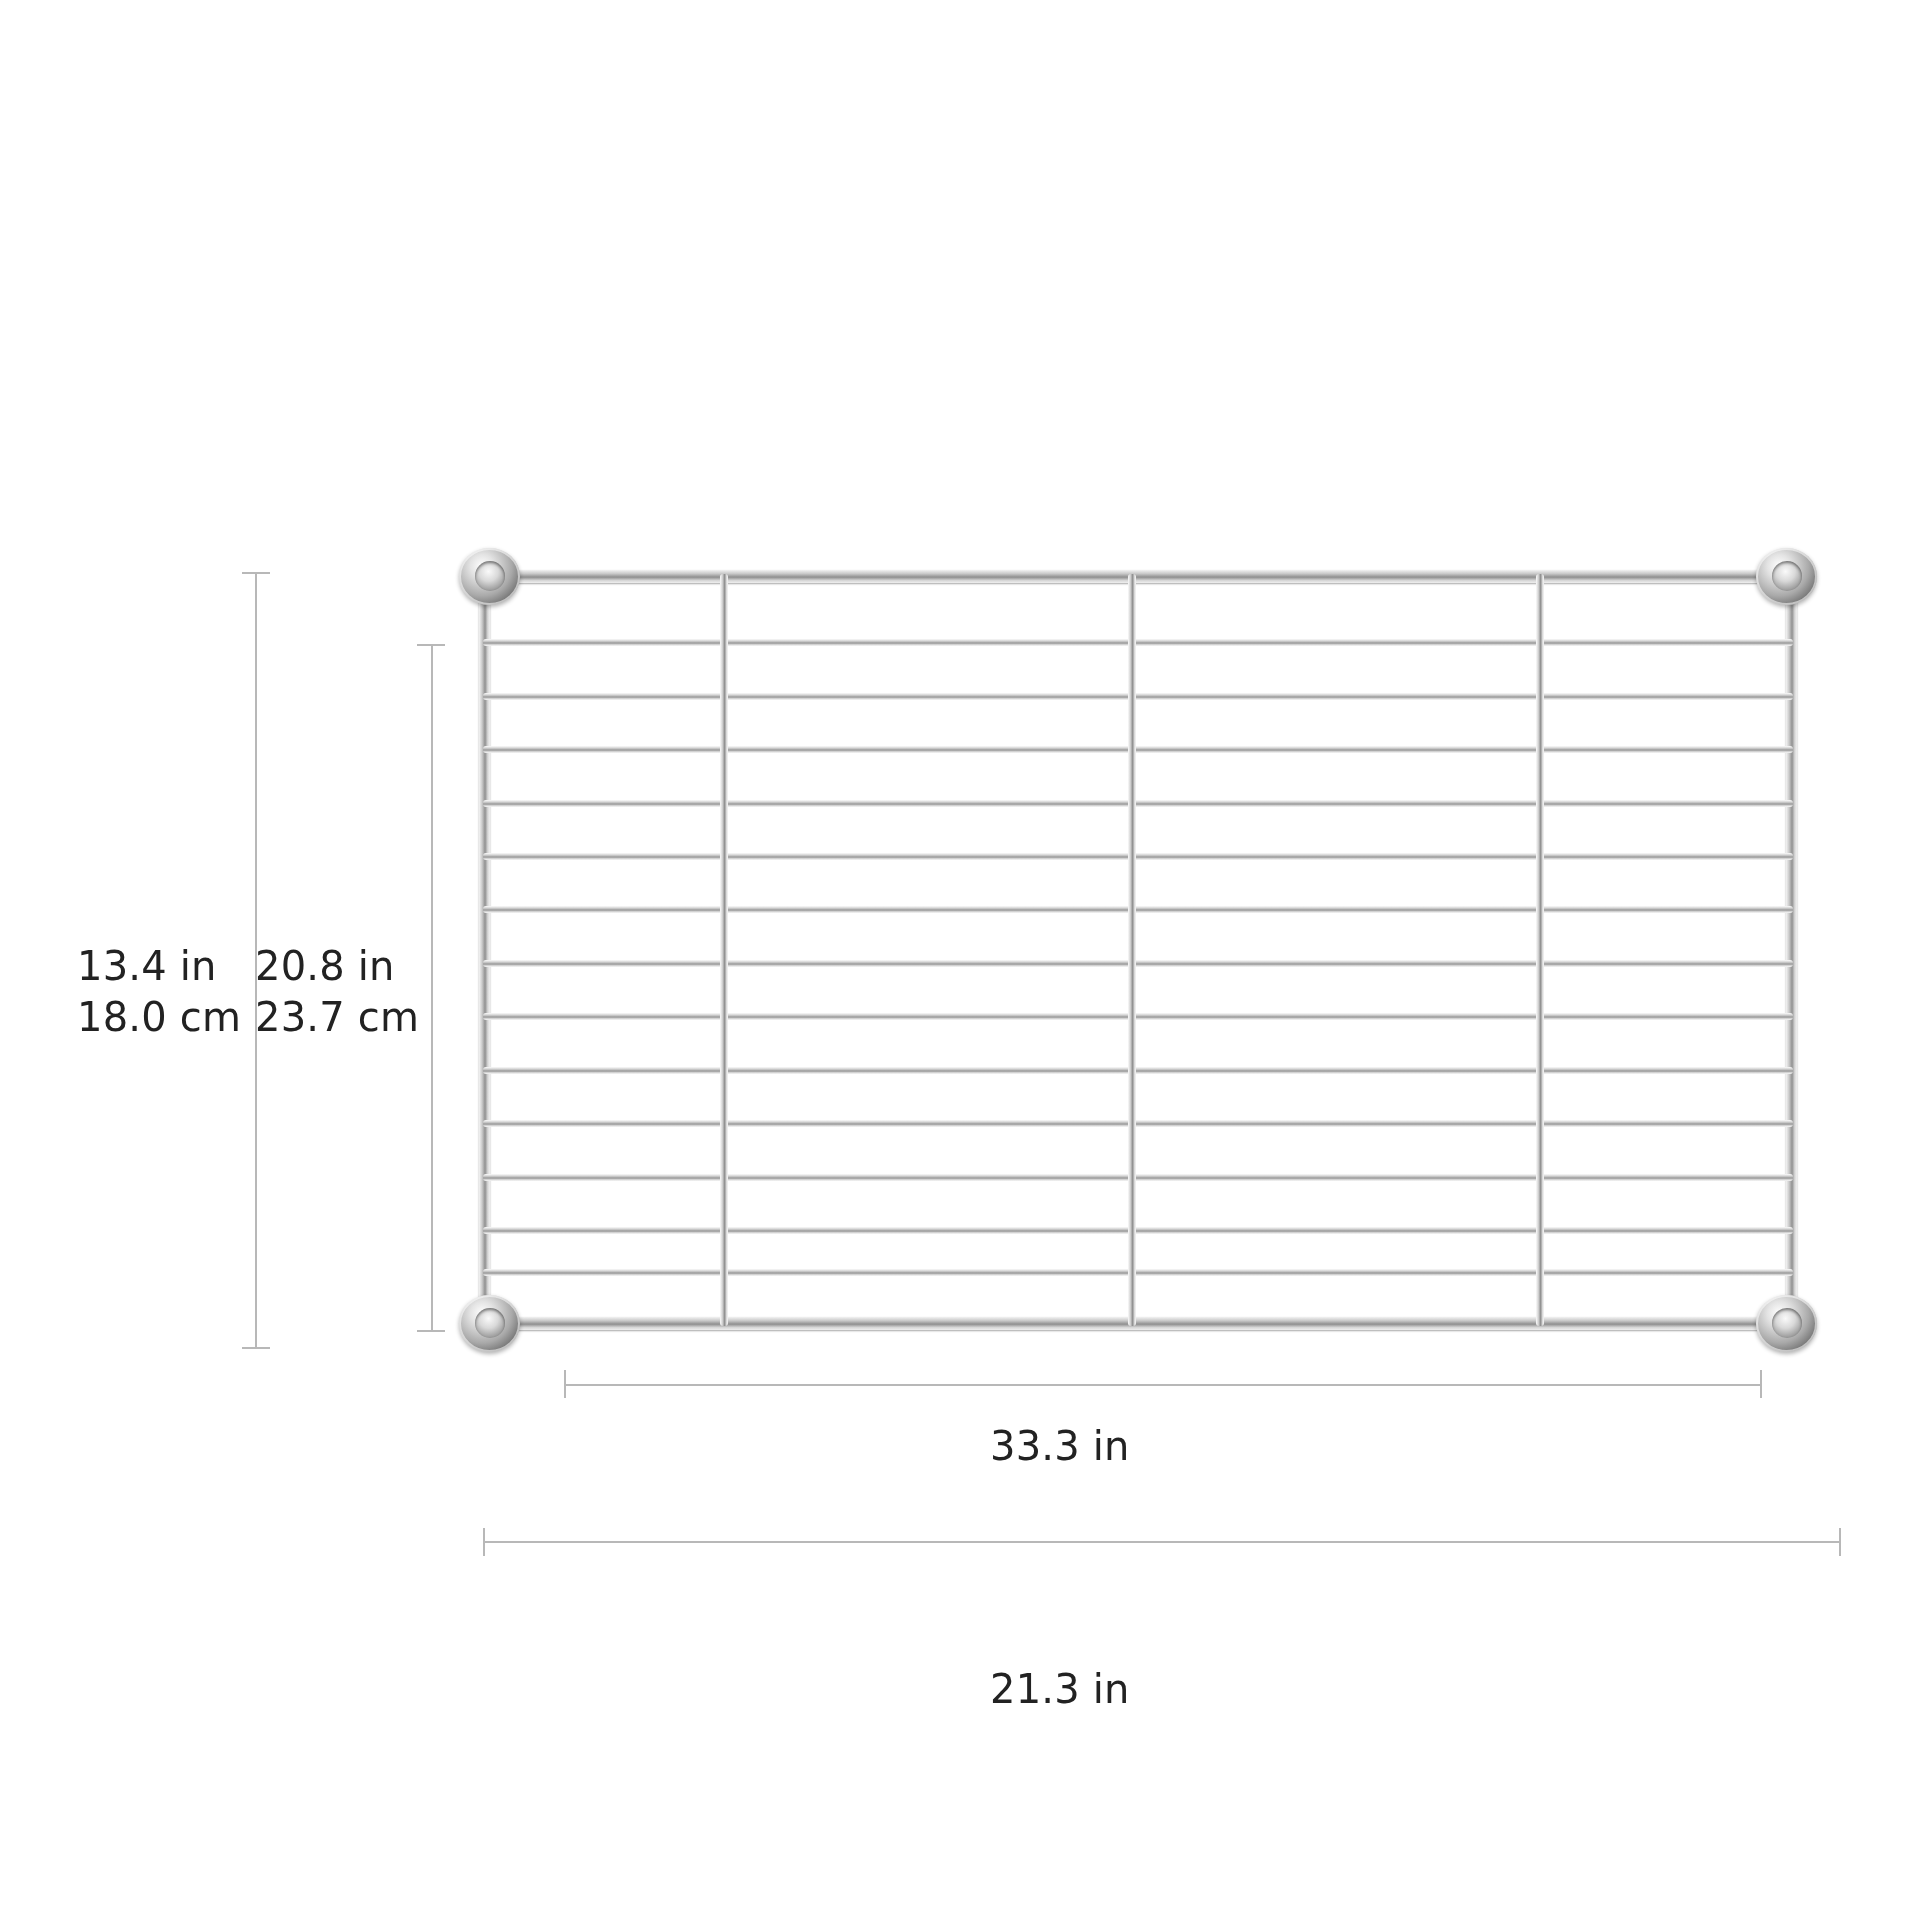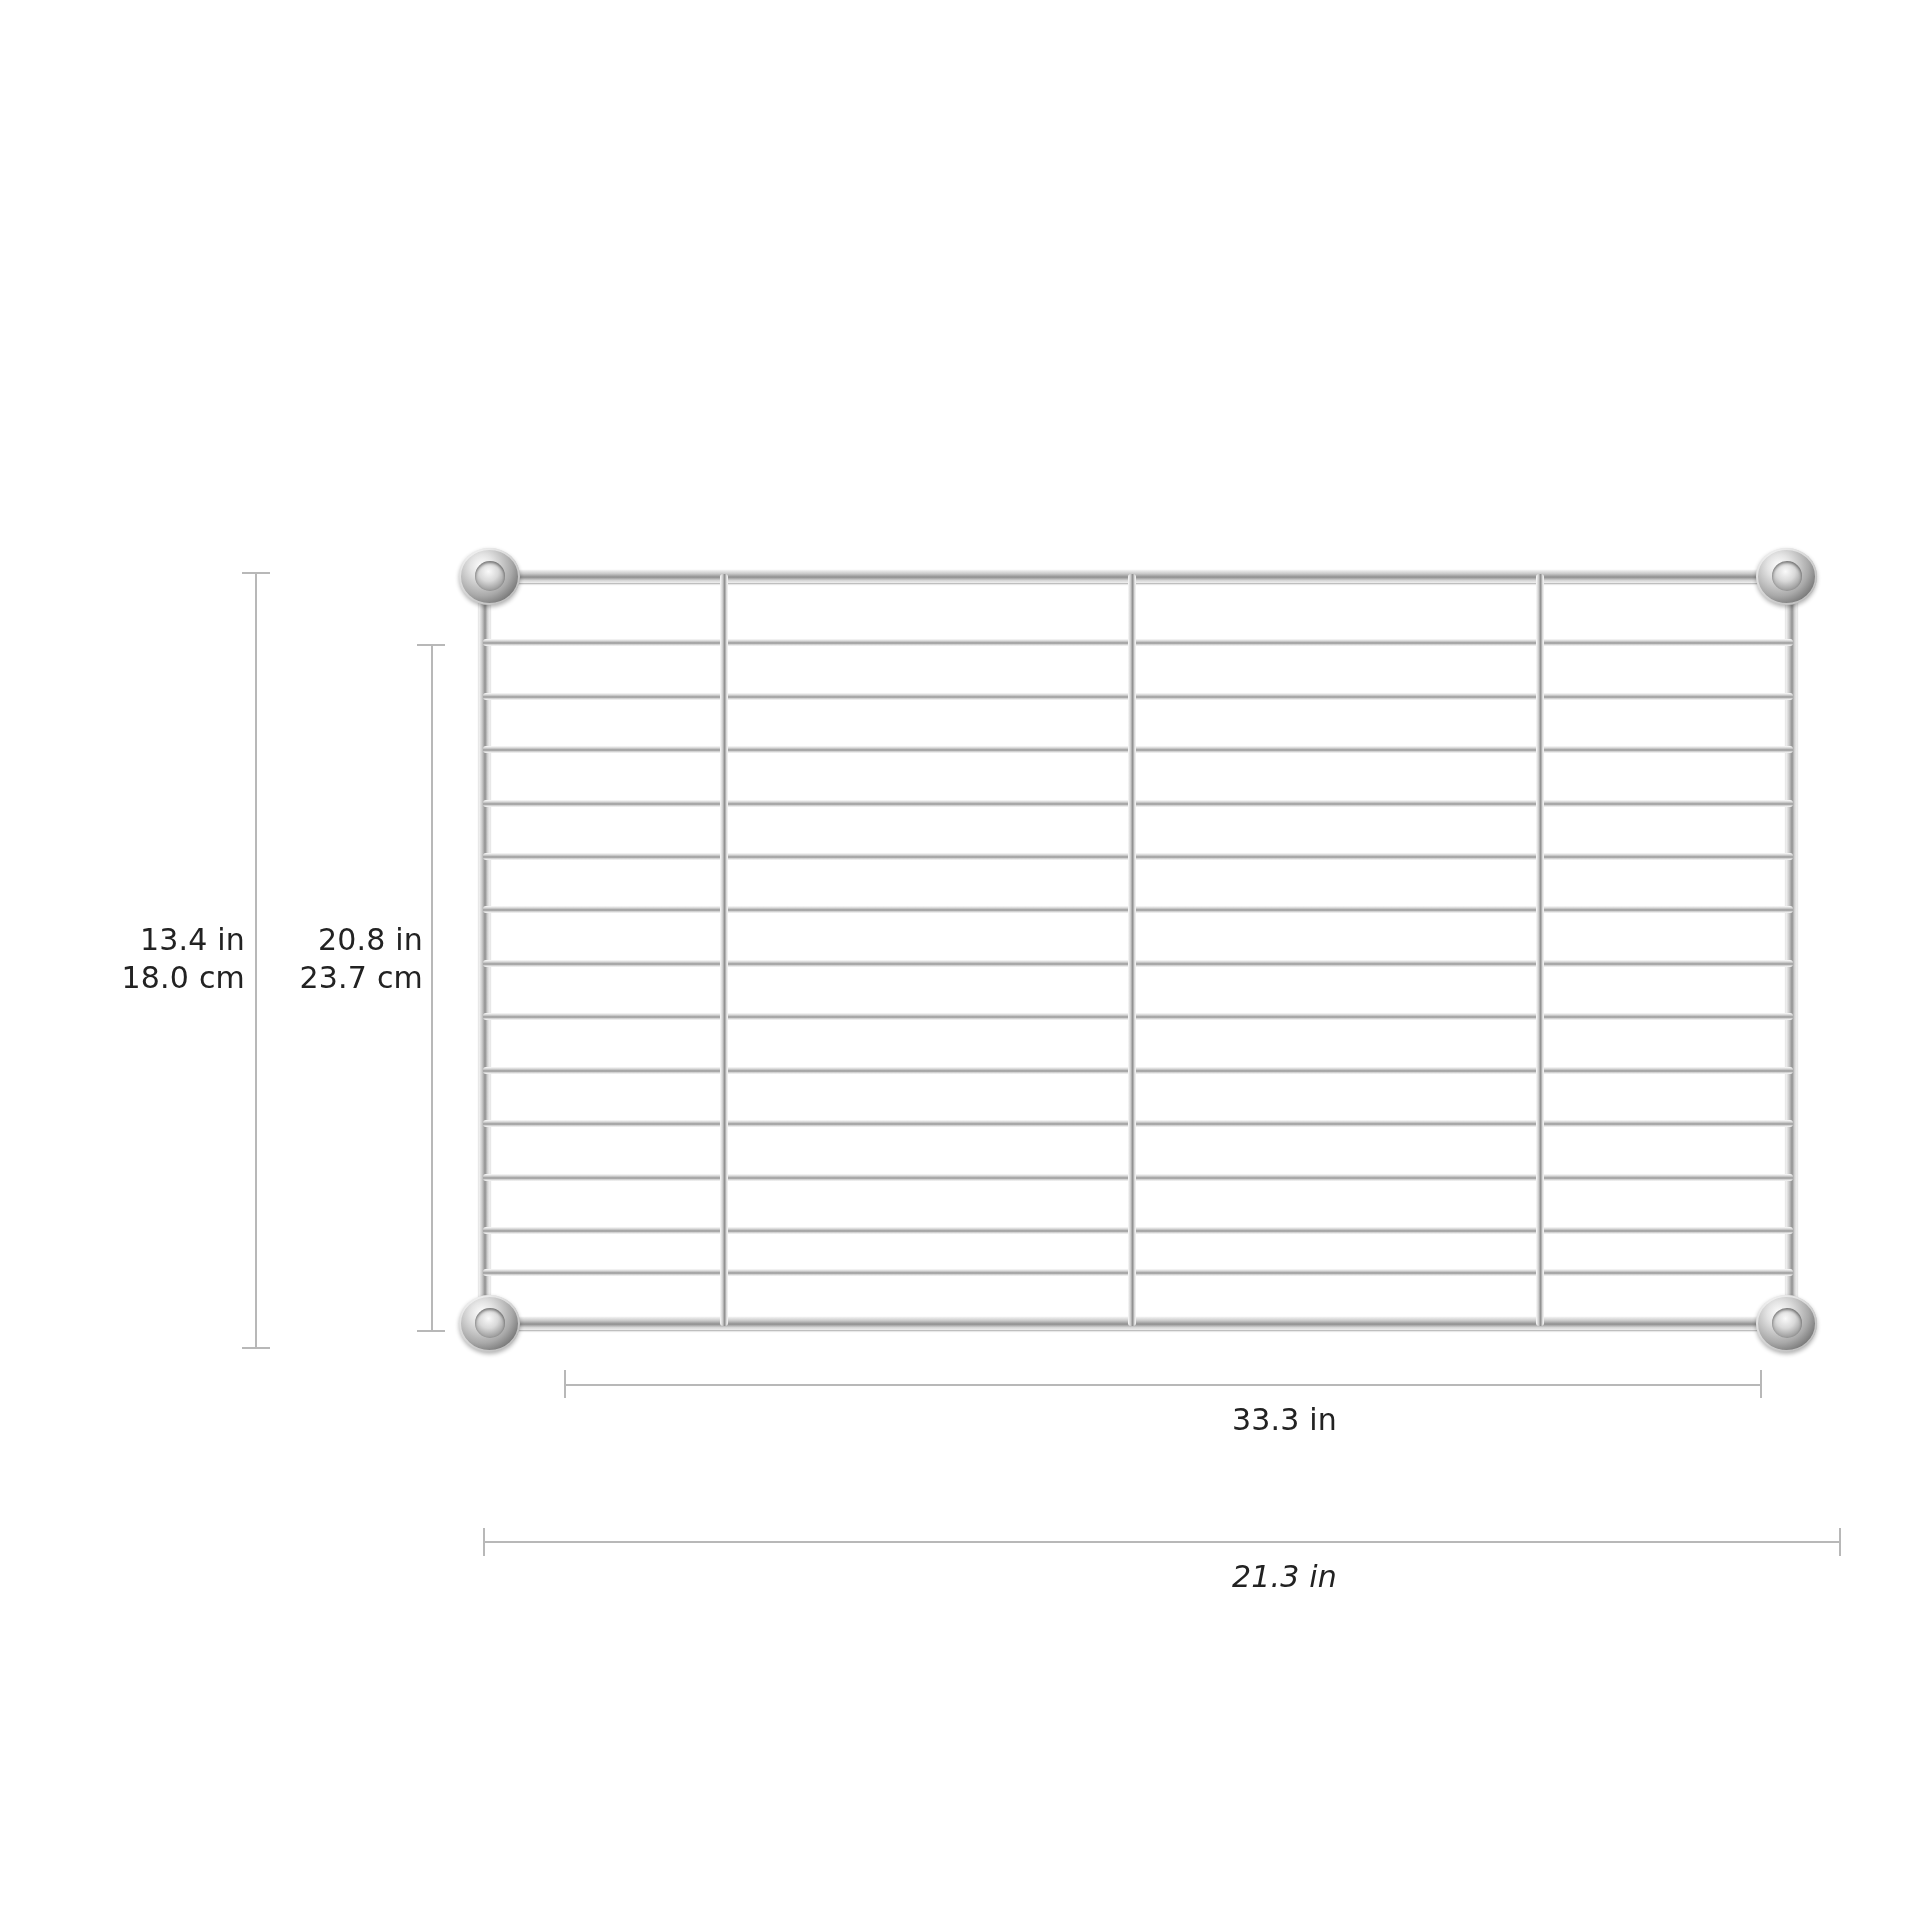--- a/index.html
+++ b/index.html
@@ -16,26 +16,27 @@
   }
   #stage {
     position: relative;
     width: 1927px;
     height: 1927px;
   }
 
   
   .dim-label {
     position: absolute;
-    font-size: 30px;
+    font-size: 40px;
     line-height: 1.28;
     color: #222222;
-    text-align: right;
+    text-align: left;
     white-space: nowrap;
     letter-spacing: 0.2px;
+    margin-top: 20px;
   }
   .dim-label .l2 { display: block; }
 
   
   .guide {
     position: absolute;
     background: #b8b8b8;
   }
   .guide.v { width: 2px; }
   .guide.h { height: 2px; }
@@ -173,18 +174,18 @@
   <div class="guide h" style="left:564px; top:1384px; width:1198px;"></div>
   <div class="tick v" style="left:564px; top:1370px; height:28px;"></div>
   <div class="tick v" style="left:1760px; top:1370px; height:28px;"></div>
   <div class="dim-label" style="left:990px; top:1401px; width:347px;">
     <span>33.3 in</span>
   </div>
 
   <div class="guide h" style="left:483px; top:1541px; width:1358px;"></div>
   <div class="tick v" style="left:483px; top:1528px; height:28px;"></div>
   <div class="tick v" style="left:1839px; top:1528px; height:28px;"></div>
-  <div class="dim-label" style="left:990px; top:1558px; width:347px;font-style:italic;">
+  <div class="dim-label" style="left:990px; top:1644px; width:347px;">
     <span>21.3 in</span>
   </div>
 
 </div>
 
 
 </body></html>

